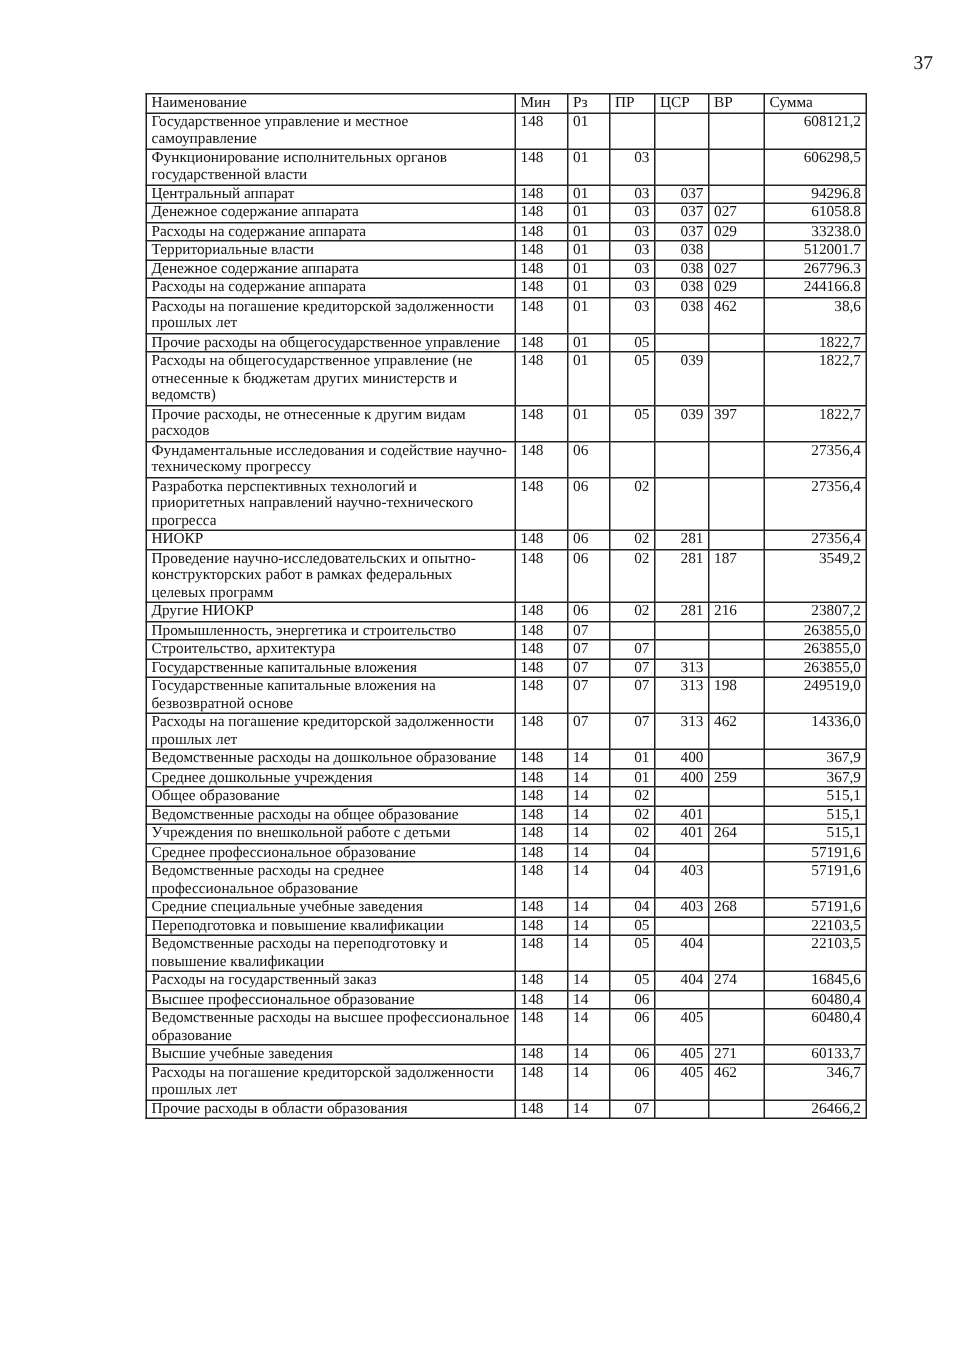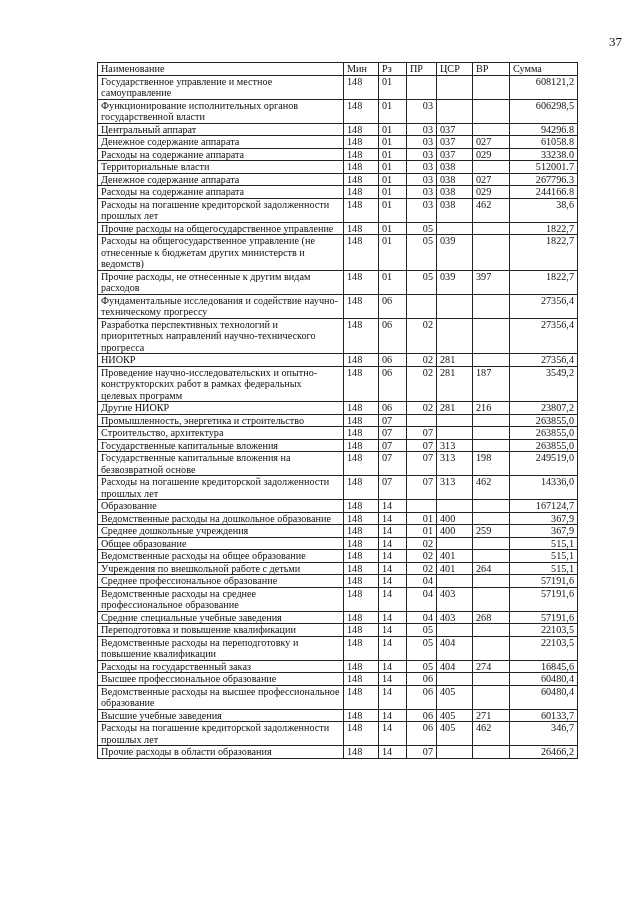--- a/index.html
+++ b/index.html
@@ -7,21 +7,21 @@
          font-family:"Liberation Serif","DejaVu Serif",serif; color:#111; }
   .page-num { position:absolute; left:609px; top:34px; font-size:13px; }
   table.budget { position:absolute; left:97px; top:62px; border-collapse:collapse;
                  table-layout:fixed; width:481px; font-size:10.2px; line-height:11.5px; }
   table.budget td, table.budget th { border:1px solid #222; padding:0 3px; vertical-align:top;
                  font-weight:normal; overflow:hidden; }
   table.budget th { text-align:left; height:11px; }
   th.c-min, td.c-min { width:28px; }
   th.c-rz, td.c-rz { width:21px; }
   th.c-pr, td.c-pr { width:23px;text-align:right; }
-  th.c-csr, td.c-csr { width:29px; }
+  th.c-csr, td.c-csr { width:29px;text-align:right; }
   th.c-vr, td.c-vr { width:30px;margin-top:42px; }
   th.c-sum, td.c-sum { text-align:right; }
   td.c-name { width:239px; }
   th.c-name { width:239px; }
 </style>
 </head>
 <body>
 
 <div class="page-num">37</div>
 
@@ -230,29 +230,20 @@
       <tr>
         <td class="c-name">Расходы на погашение кредиторской задолженности прошлых лет</td>
         <td class="c-min">148</td>
         <td class="c-rz">07</td>
         <td class="c-pr">07</td>
         <td class="c-csr">313</td>
         <td class="c-vr">462</td>
         <td class="c-sum">14336,0</td>
       </tr>
       <tr>
-        <td class="c-name">Образование</td>
-        <td class="c-min">148</td>
-        <td class="c-rz">14</td>
-        <td class="c-pr"></td>
-        <td class="c-csr"></td>
-        <td class="c-vr"></td>
-        <td class="c-sum">167124,7</td>
-      </tr>
-      <tr>
         <td class="c-name">Ведомственные расходы на дошкольное образование</td>
         <td class="c-min">148</td>
         <td class="c-rz">14</td>
         <td class="c-pr">01</td>
         <td class="c-csr">400</td>
         <td class="c-vr"></td>
         <td class="c-sum">367,9</td>
       </tr>
       <tr>
         <td class="c-name">Среднее дошкольные учреждения</td>

